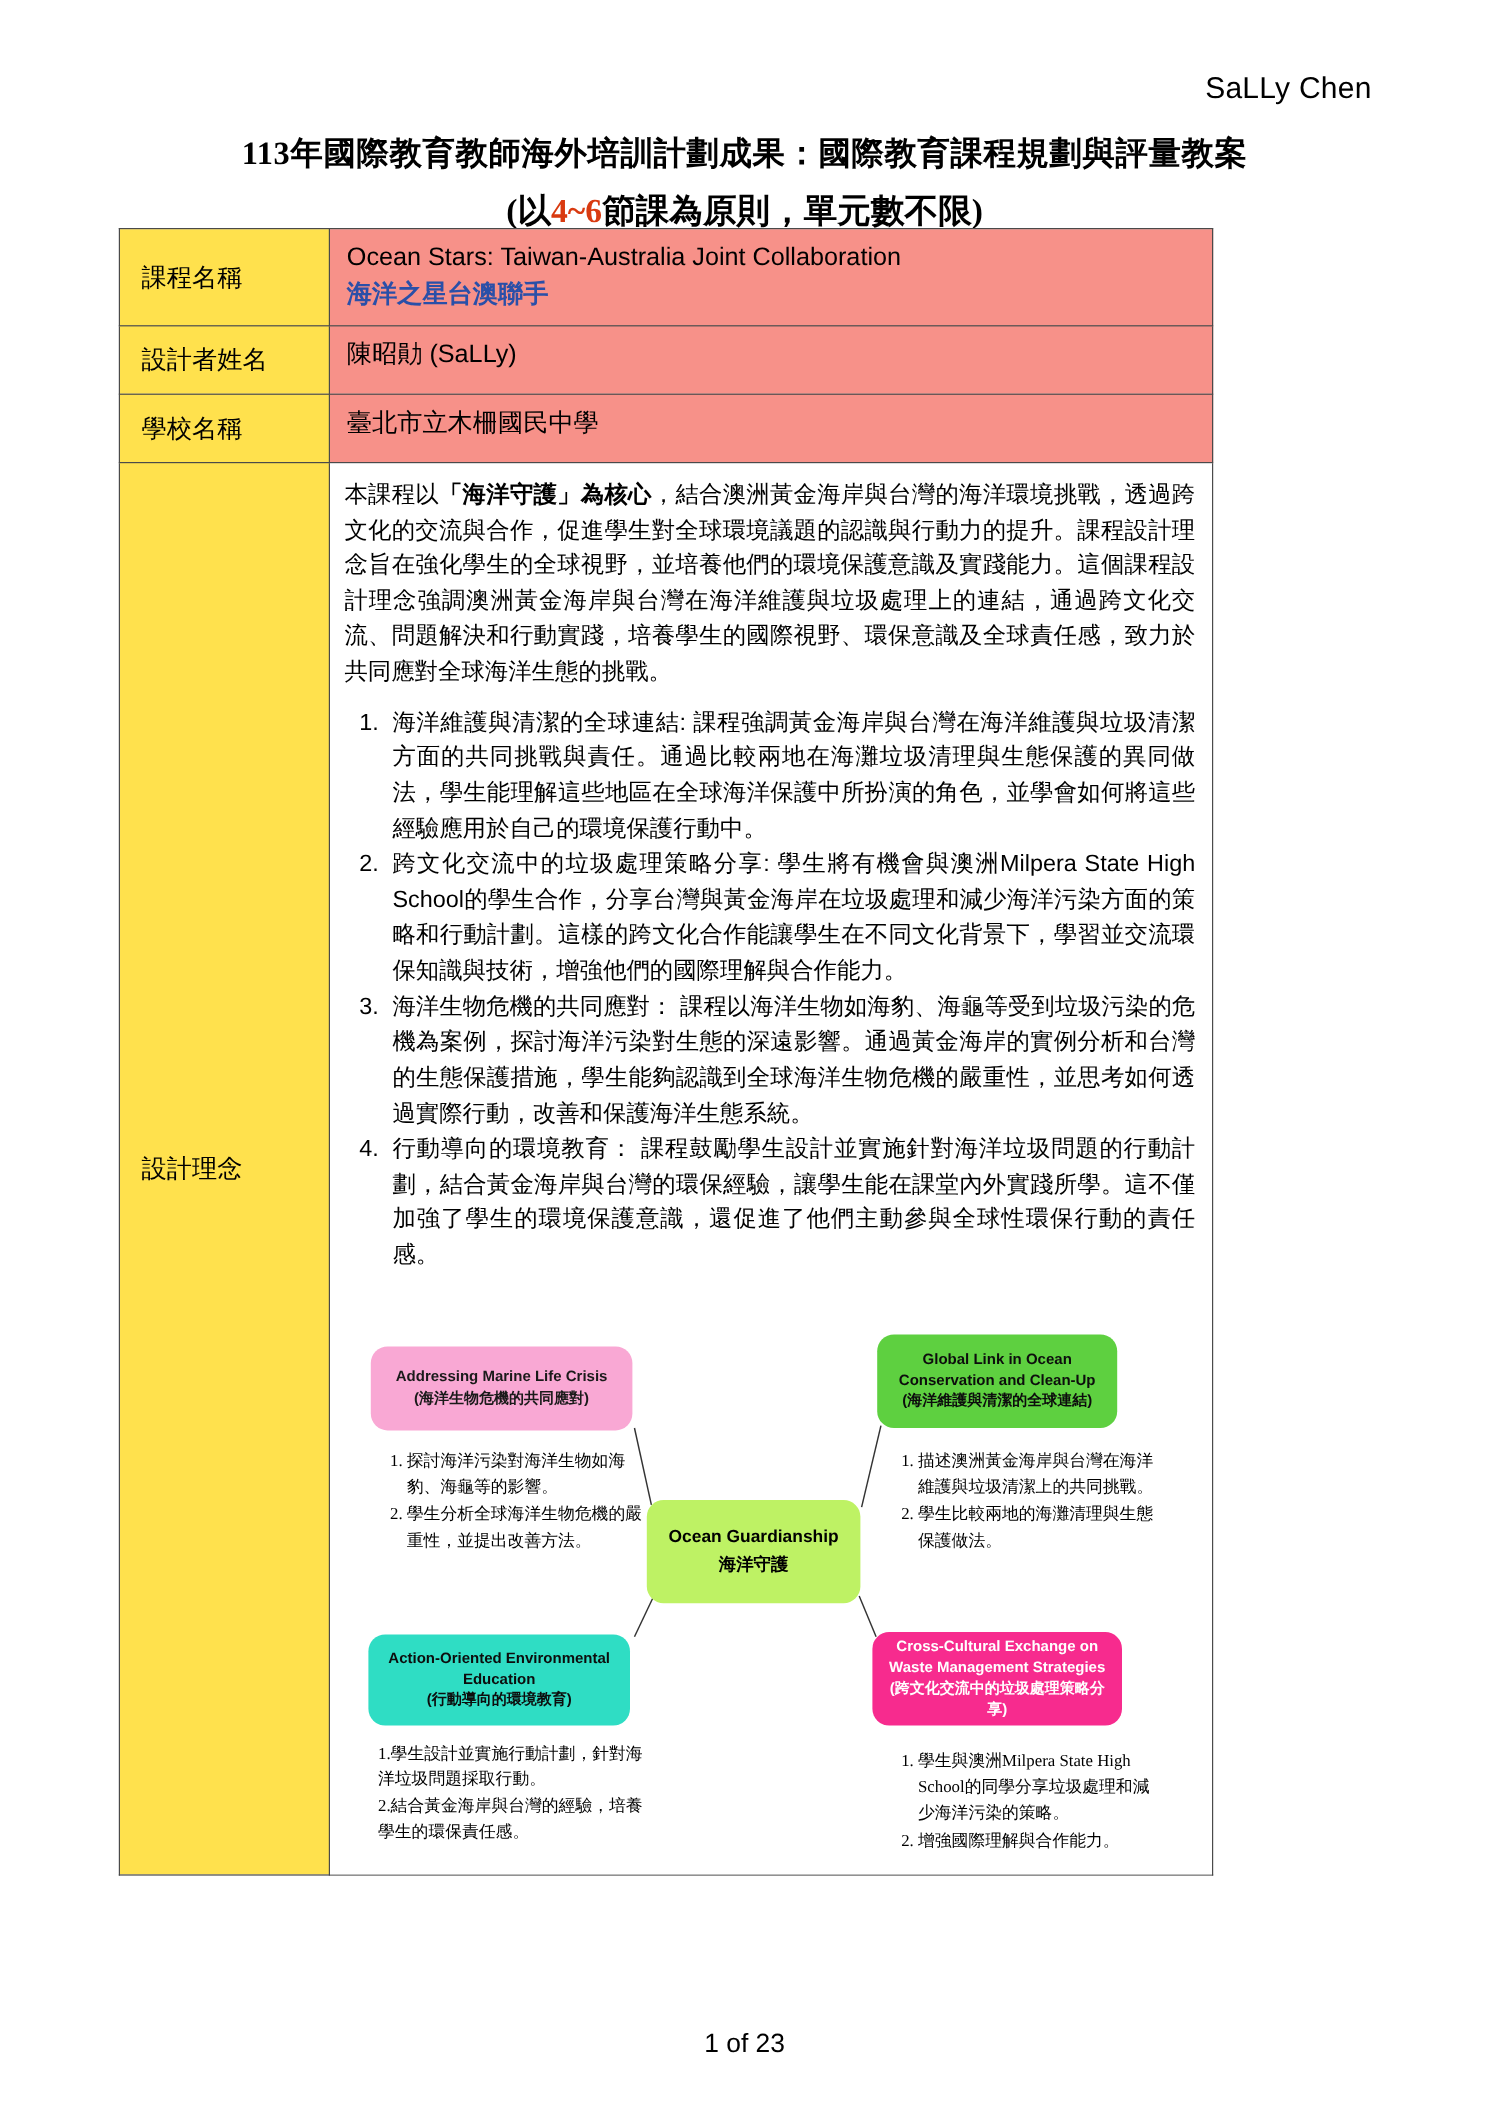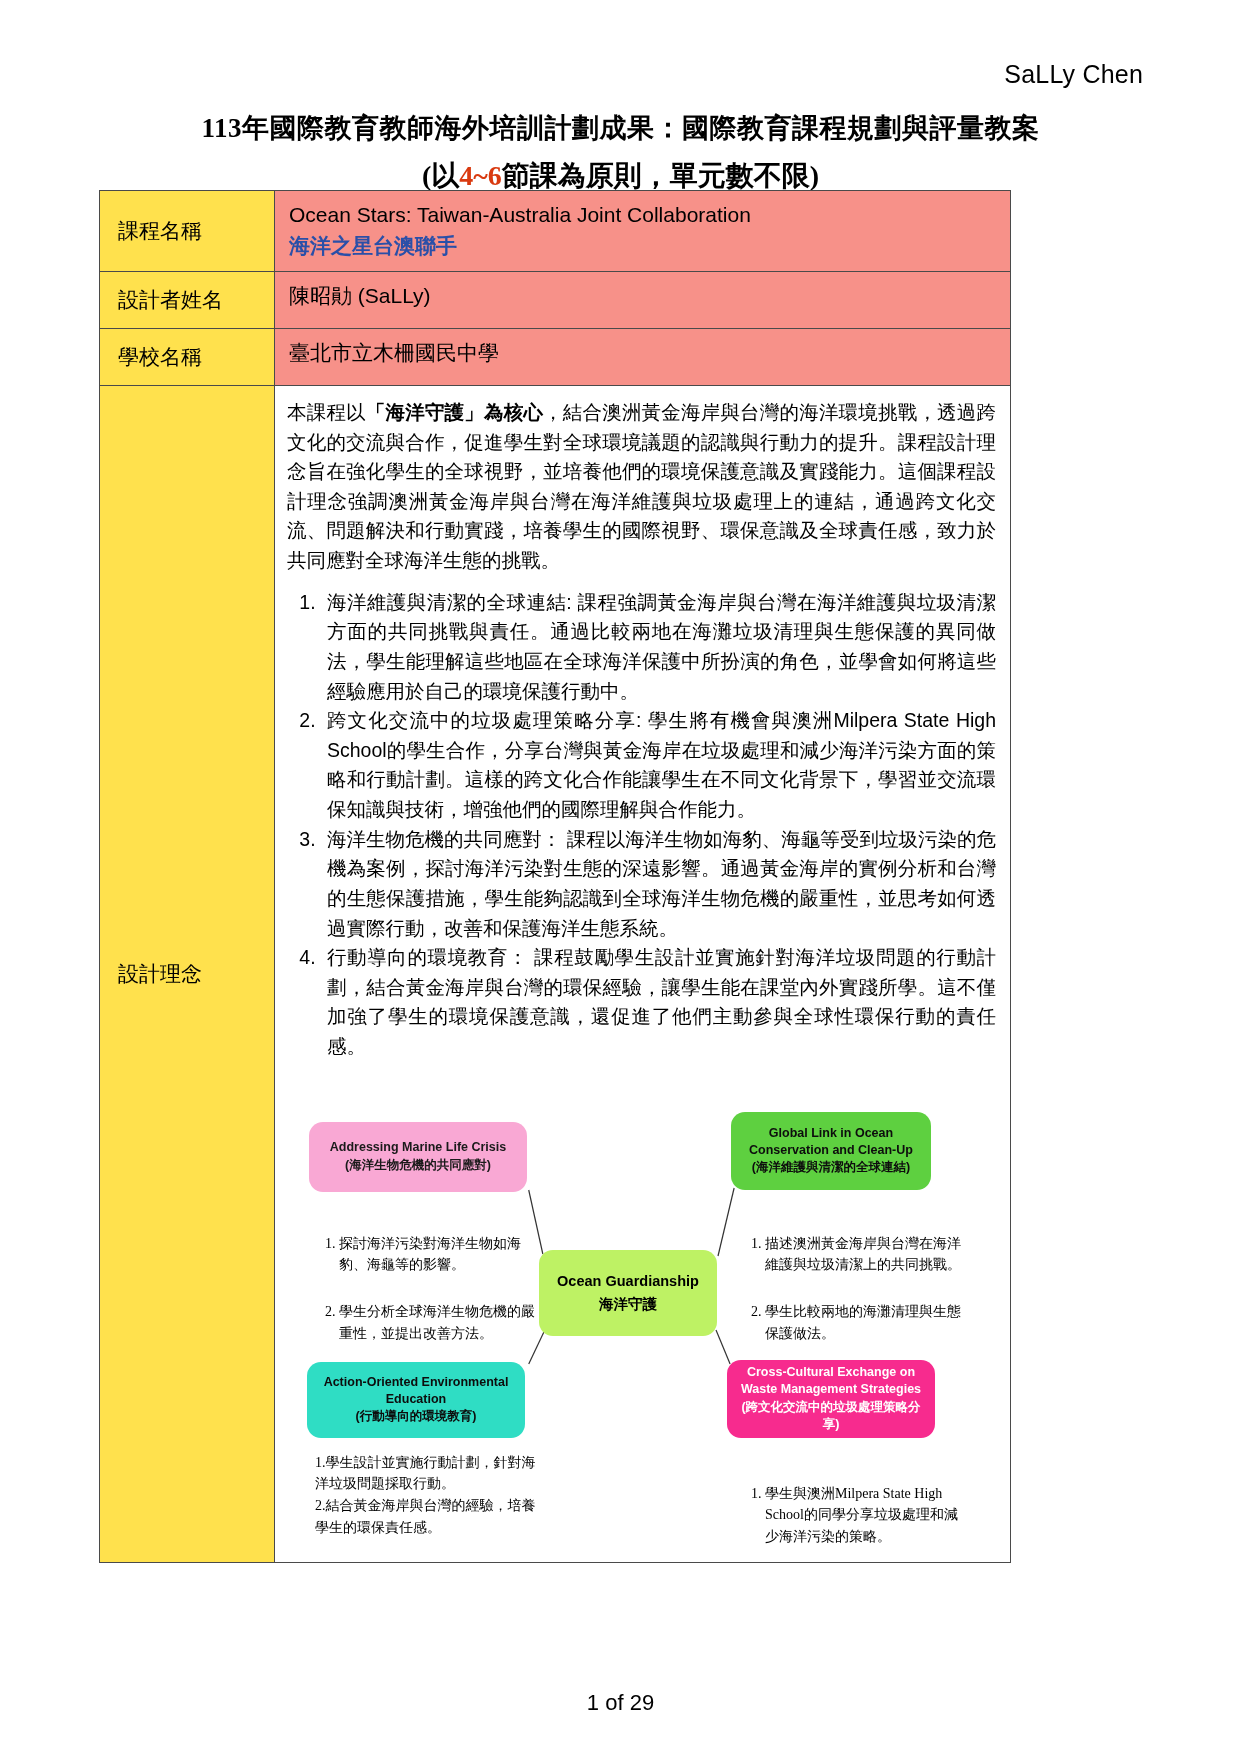--- a/index.html
+++ b/index.html
@@ -189,21 +189,21 @@
   .bullets {
     position: absolute;
     font-family: "Liberation Serif", "DejaVu Serif", serif;
     font-size: 14px;
     line-height: 1.55;
   }
   .bullets ol {
     margin: 0;
     padding-left: 22px;
   }
-  .bullets ol li { margin-bottom: 1px; margin-top: 25px; }
+  .bullets ol li { margin-bottom: 1px; }
   .bullets.plain { padding-left: 0; }
   .bullets.plain div { text-indent: 0; }
 
   .b-orange { left: 42px; top: 136px; width: 218px; }
   .b-green  { left: 468px; top: 136px; width: 220px; }
   .b-teal   { left: 40px; top: 380px; width: 222px; }
   .b-pink   { left: 468px; top: 386px; width: 224px; }
 
   
   .footer {
@@ -321,15 +321,15 @@
             </div>
 
           </div>
         </div>
 
       </td>
     </tr>
   </tbody>
     </table>
 
-  <div class="footer">1 of 29</div>
+  <div class="footer">1 of 23</div>
 
 </div>
 
 </body></html>

